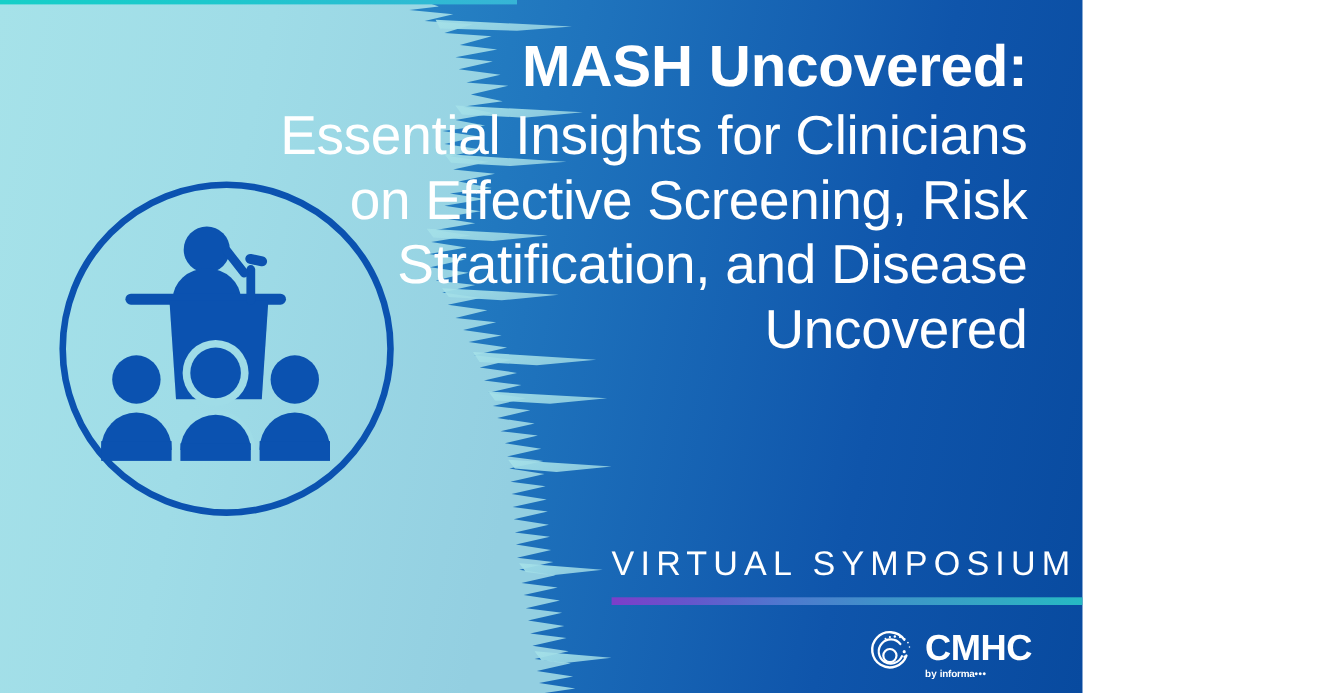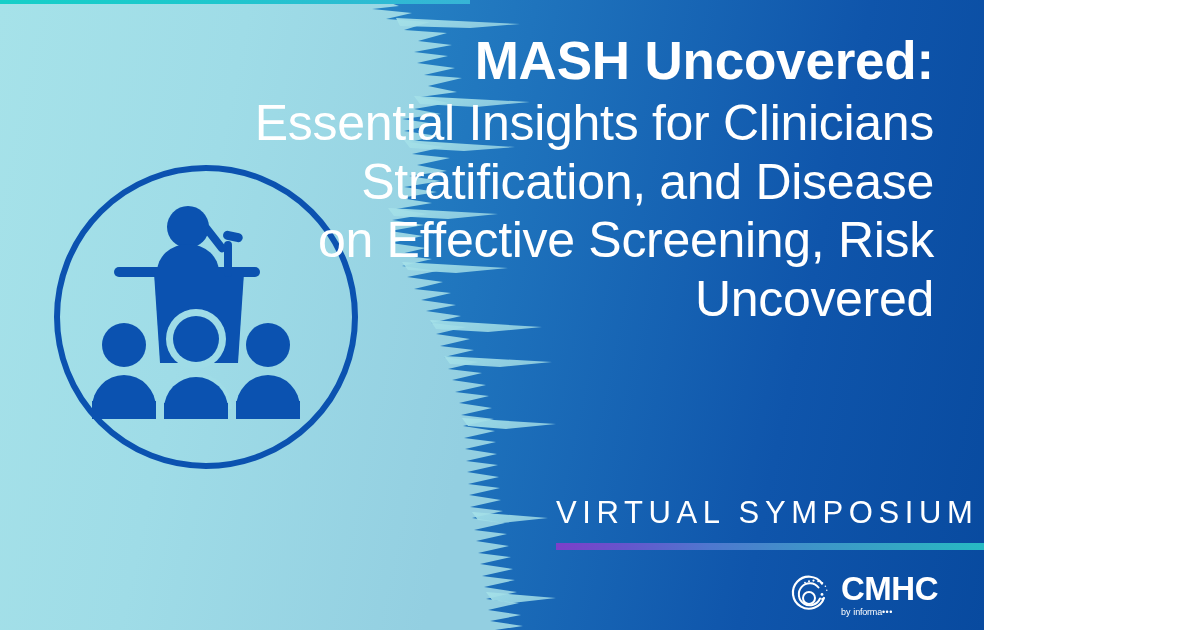--- a/index.html
+++ b/index.html
@@ -108,38 +108,37 @@
       #12cfc2 92%,
       #0fd2c0 100%);
   }
 
   
   .logo {
     position: absolute;
     right: 46px;
     top: 572px;
     display: flex;
-    align-items: center;
     gap: 10px;
     z-index: 6;
   }
   .logo-mark { width: 42px; height: 42px; flex: 0 0 42px; }
   .logo-mark svg { display: block; width: 100%; height: 100%; }
   .logo-text { display: flex; flex-direction: column; align-items: flex-start; }
   .logo-word {
     color: #ffffff;
     font-size: 33px;
     font-weight: bold;
     line-height: 1;
     letter-spacing: -0.5px;
   }
   .logo-sub {
     color: #ffffff;
     font-size: 9px;
-    font-weight: normal;
+    font-weight: bold;
     line-height: 1;
     margin-top: 3px;
     letter-spacing: 0.1px;
   }
   .logo-sub .informa { letter-spacing: -0.2px; }
   .logo-dots { letter-spacing: 0.5px; }
 </style>
 </head>
 <body>
 
@@ -240,22 +239,22 @@
           <rect x="112" y="240" width="64" height="16"></rect>
         </g>
       </g>
     </svg>
   </div>
 
   <div class="text-col">
     <h1 class="headline">MASH Uncovered:</h1>
     <div class="subhead">
       <span class="ln">Essential Insights for Clinicians</span>
+      <span class="ln">on Effective Screening, Risk</span>
       <span class="ln">Stratification, and Disease</span>
-      <span class="ln">on Effective Screening, Risk</span>
       <span class="ln">Uncovered</span>
     </div>
   </div>
 
   <div class="symposium-block">
     <div class="symposium-label">VIRTUAL SYMPOSIUM</div>
     <div class="rule"></div>
   </div>
 
   <div class="logo">

